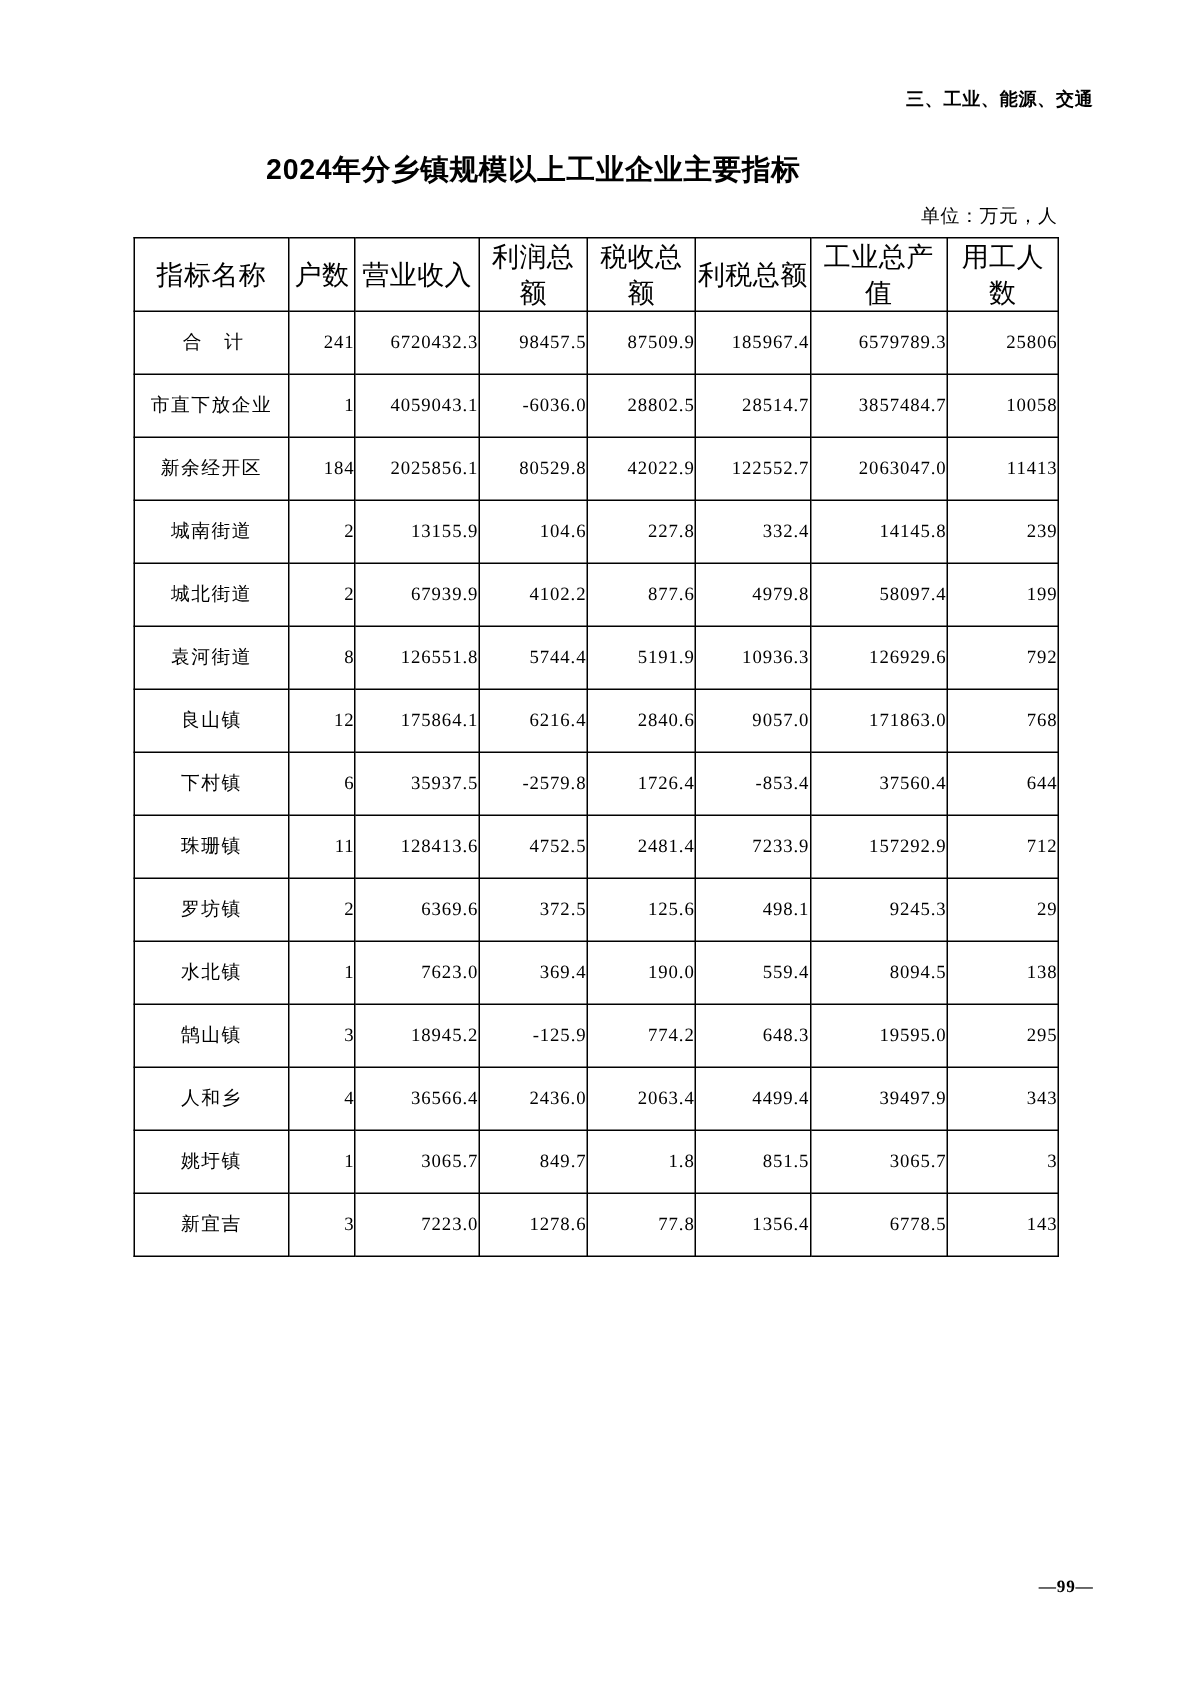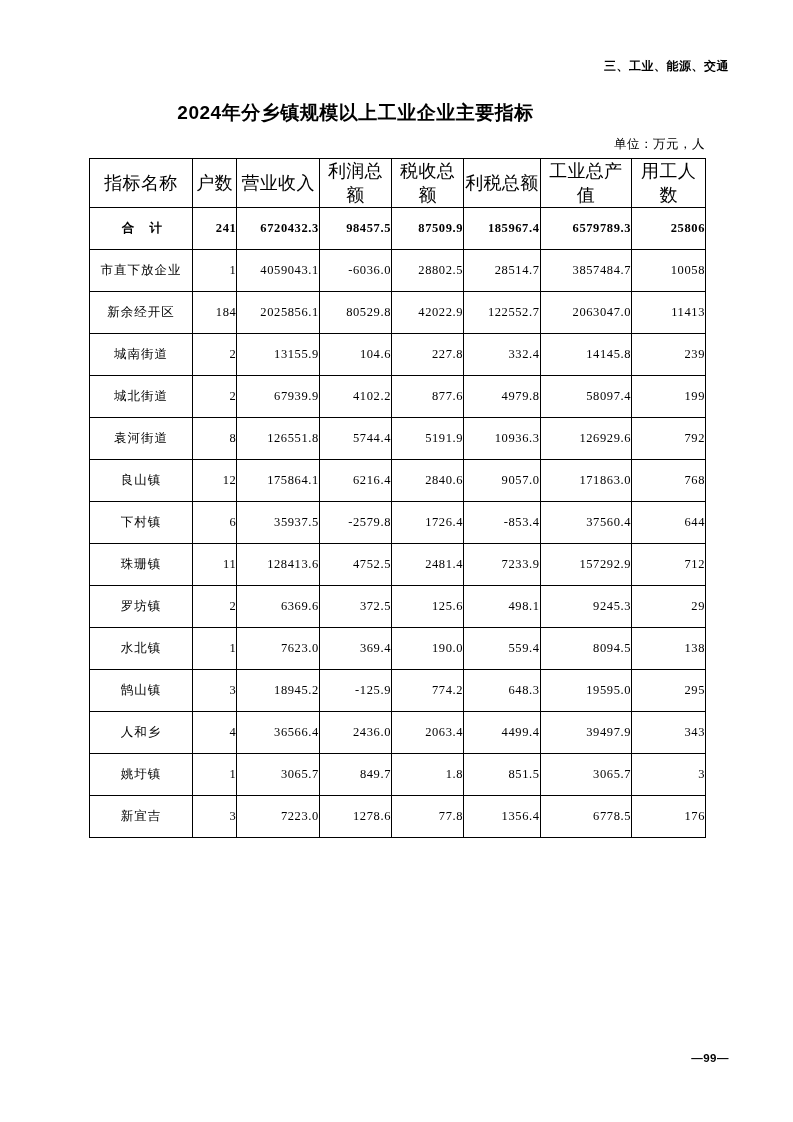--- a/index.html
+++ b/index.html
@@ -79,42 +79,42 @@
     letter-spacing: 1px;
     padding: 0 4px;
   }
   td.num {
     text-align: right;
     padding-right: 7px;
     font-family: "Liberation Serif", "DejaVu Serif", serif;
     letter-spacing: 0.6px;
   }
   tr.total td {
-    font-weight: bold;
+    font-weight: normal;
   }
   tr.total td.label {
     letter-spacing: 6px;
     padding-left: 8px;
   }
   .col-label { width: 110px; }
   .col-hushu { width: 46px; }
   .col-yysr  { width: 84px; }
   .col-lrze  { width: 74px; }
   .col-sszje { width: 74px; }
   .col-lsze  { width: 78px; }
   .col-gyzcz { width: 94px; }
   .col-ygrs  { width: 77px; }
 
   .thead-sep td { border-bottom-width: 1.6px; }
 
   .page-number {
     position: absolute;
     bottom: 58px;
     right: 64px;
-    font-family: Liberation Sans, sans-serif;
+    font-family: Liberation Serif, serif;
     font-size: 11.5px;
     font-weight: bold;
     letter-spacing: 0.5px;
   }
 </style>
 </head>
 <body>
 
 <div class="page">
 
@@ -279,20 +279,20 @@
         <td class="num">3</td>
       </tr>
       <tr>
         <td class="label">新宜吉</td>
         <td class="num">3</td>
         <td class="num">7223.0</td>
         <td class="num">1278.6</td>
         <td class="num">77.8</td>
         <td class="num">1356.4</td>
         <td class="num">6778.5</td>
-        <td class="num">176</td>
+        <td class="num">143</td>
       </tr>
     </tbody>
   </table>
 
   <div class="page-number">—99—</div>
 
 </div>
 
 </body></html>

